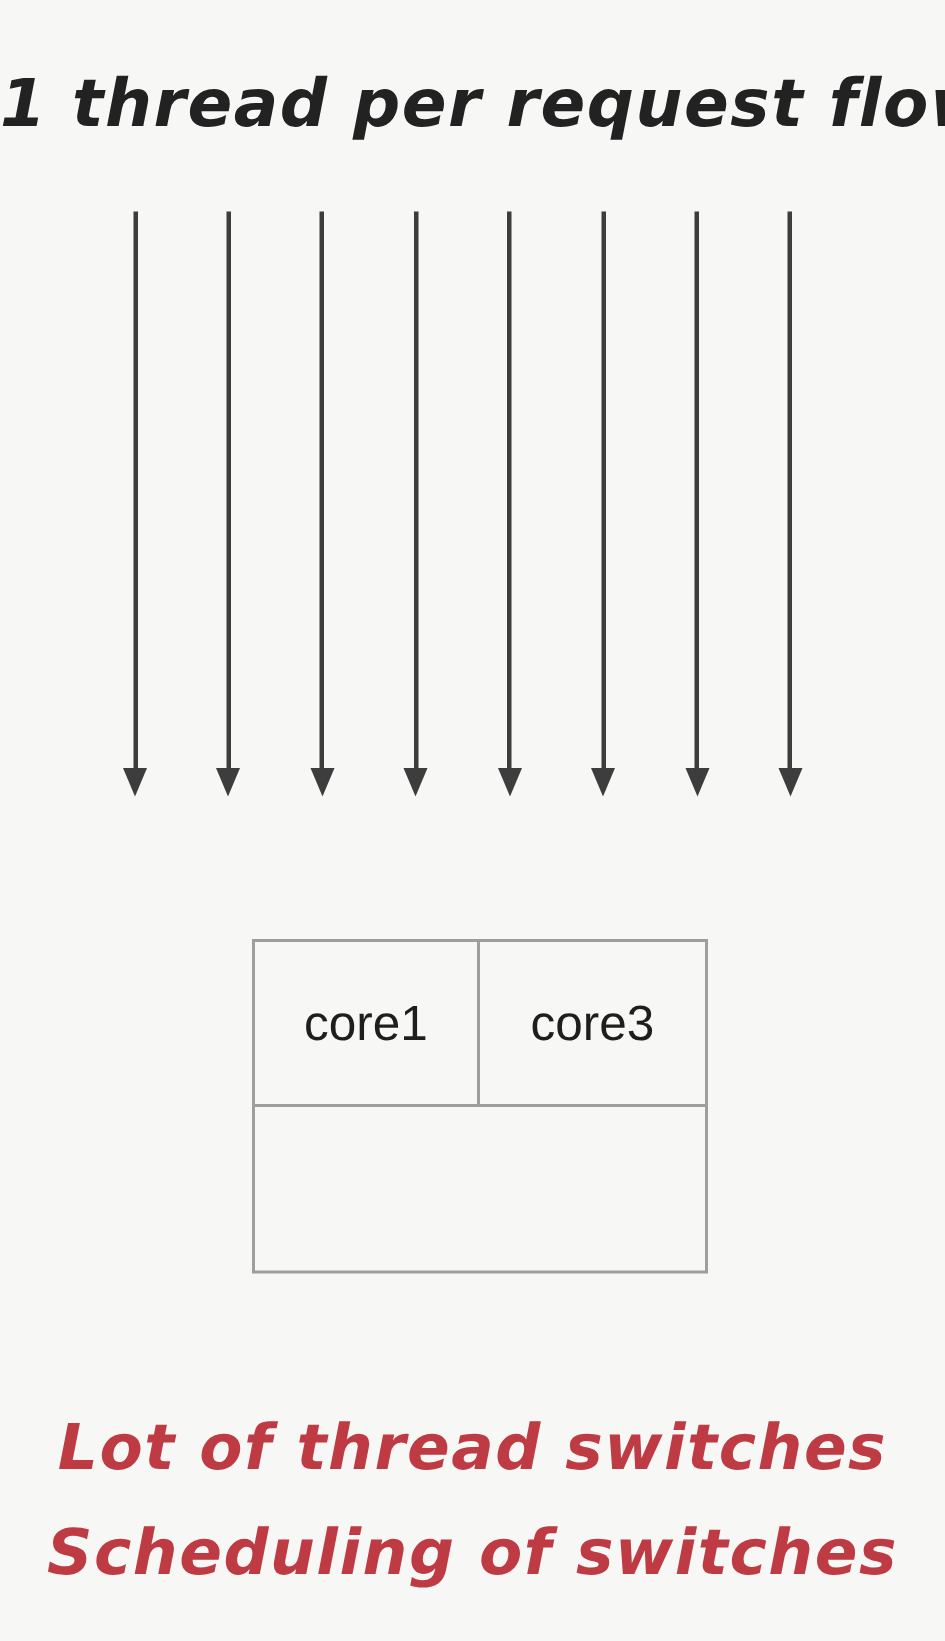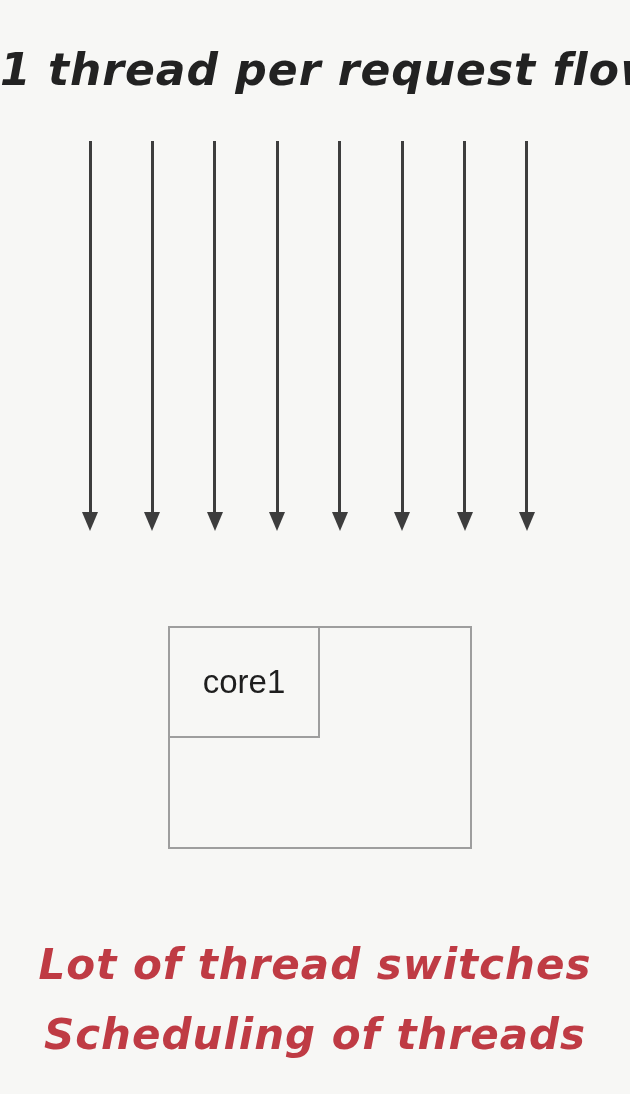--- a/index.html
+++ b/index.html
@@ -139,20 +139,21 @@
         <div class="head"></div>
       </div>
       <div class="arrow">
         <div class="shaft"></div>
         <div class="head"></div>
       </div>
     </div>
 
   <div class="core-grid">
     <div class="core-cell">core1</div>
+    <div class="core-cell">core3</div>
   </div>
 
   <div class="notes">
     <div class="note-line">Lot of thread switches</div>
-    <div class="note-line">Scheduling of threads</div>
+    <div class="note-line">Scheduling of switches</div>
   </div>
 
 </div>
 
 </body></html>

